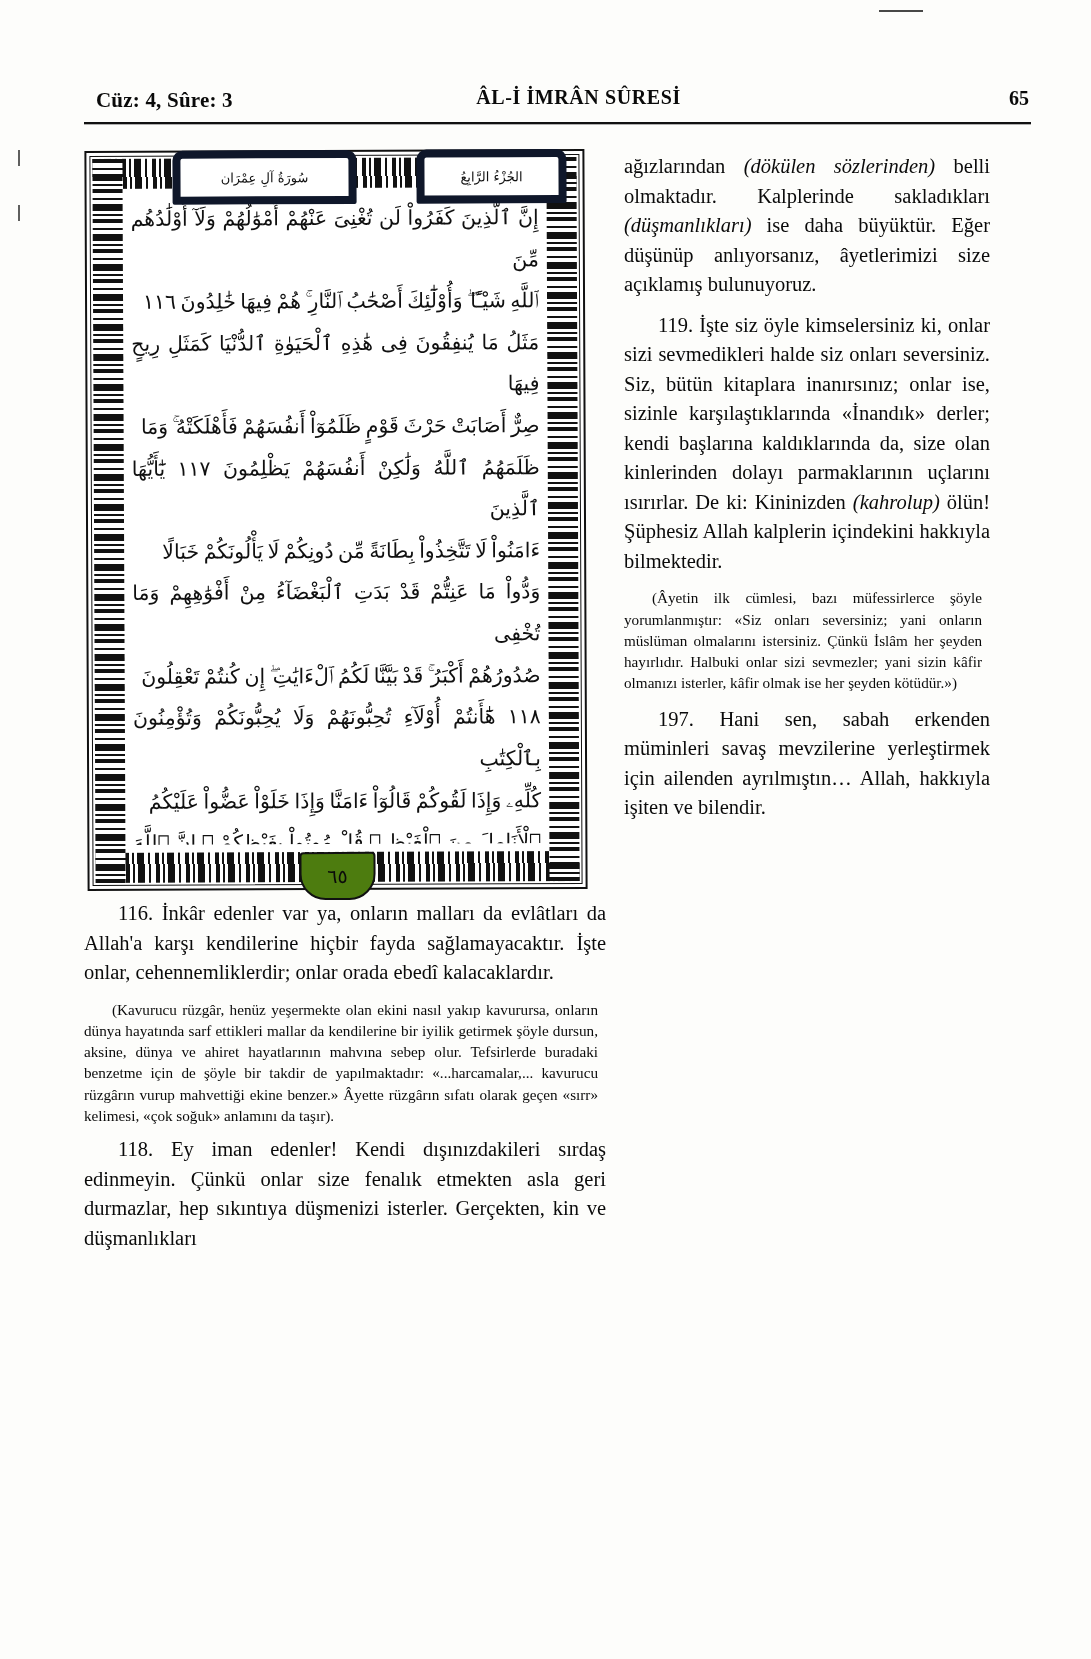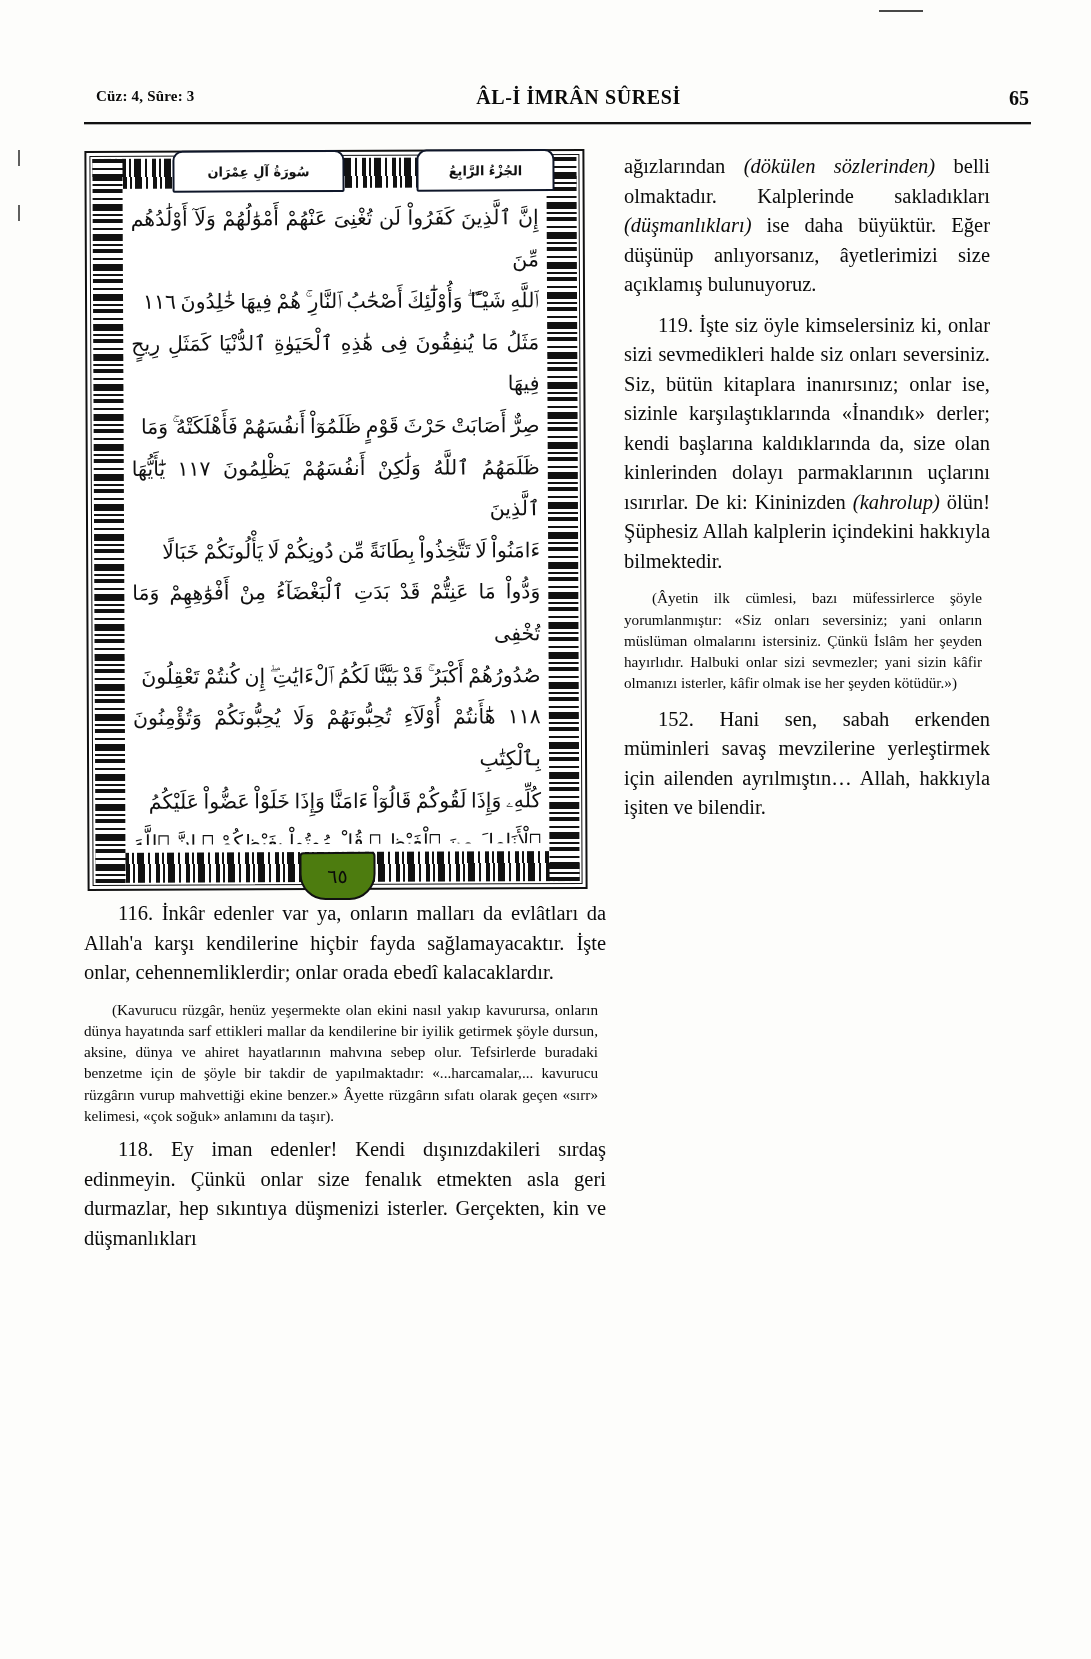--- a/index.html
+++ b/index.html
@@ -27,21 +27,21 @@
     position: absolute;
     top: 88px;
     left: 88px;
     right: 62px;
     height: 34px;
   }
   .header-left {
     position: absolute;
     left: 8px;
     top: 0;
-    font-size: 15px;
+    font-size: 21px;
     font-weight: bold;
     letter-spacing: 0.2px;
   }
   .header-center {
     position: absolute;
     left: 0; right: 0;
     top: -2px;
     text-align: center;
     font-size: 20px;
     font-weight: bold;
@@ -164,32 +164,31 @@
         #111 23px, #111 25px,
         #fff 25px, #fff 30px);
   }
 
   
   .cartouche {
     position: absolute;
     top: -2px;
     height: 38px;
     background: #fff;
-    border: 2px solid #0f172a;
+    border: 8px solid #0f172a;
     border-radius: 10px 10px 2px 2px;
     display: flex;
     align-items: center;
     justify-content: center;
     direction: rtl;
     font-family: "DejaVu Sans", sans-serif;
     font-size: 13px;
     color: #111;
     z-index: 3;
     white-space: nowrap;
-    font-weight: bold;
   }
   .cartouche.sure { left: 86px; width: 168px; }
   .cartouche.cuz  { left: 330px; width: 134px; }
 
   
   .page-cartouche {
     position: absolute;
     bottom: -12px;
     left: 50%;
     transform: translateX(-50%);
@@ -298,16 +297,16 @@
   </div>
 
   <div class="col-right">
 
     <p class="para no-indent"><span>ağızlarından </span><em>(dökülen sözlerinden)</em><span> belli olmaktadır. Kalplerinde sakladıkları </span><em>(düşmanlıkları)</em><span> ise daha büyüktür. Eğer düşünüp anlıyorsanız, âyetlerimizi size açıklamış bulunuyoruz.</span></p>
 
     <p class="para"><span>119. İşte siz öyle kimselersiniz ki, onlar sizi sevmedikleri halde siz onları seversiniz. Siz, bütün kitaplara inanırsınız; onlar ise, sizinle karşılaştıklarında «İnandık» derler; kendi başlarına kaldıklarında da, size olan kinlerinden dolayı parmaklarının uçlarını ısırırlar. De ki: Kininizden </span><em>(kahrolup)</em><span> ölün! Şüphesiz Allah kalplerin içindekini hakkıyla bilmektedir.</span></p>
 
     <p class="note">(Âyetin ilk cümlesi, bazı müfessirlerce şöyle yorumlanmıştır: «Siz onları seversiniz; yani onların müslüman olmalarını istersiniz. Çünkü İslâm her şeyden hayırlıdır. Halbuki onlar sizi sevmezler; yani sizin kâfir olmanızı isterler, kâfir olmak ise her şeyden kötüdür.»)</p>
 
-    <p class="para">152. Hani sen, sabah erkenden müminleri savaş mevzilerine yerleştirmek için ailenden ayrılmıştın… Allah, hakkıyla işiten ve bilendir.</p>
+    <p class="para">197. Hani sen, sabah erkenden müminleri savaş mevzilerine yerleştirmek için ailenden ayrılmıştın… Allah, hakkıyla işiten ve bilendir.</p>
   </div>
 
 </div>
 
 </body></html>

